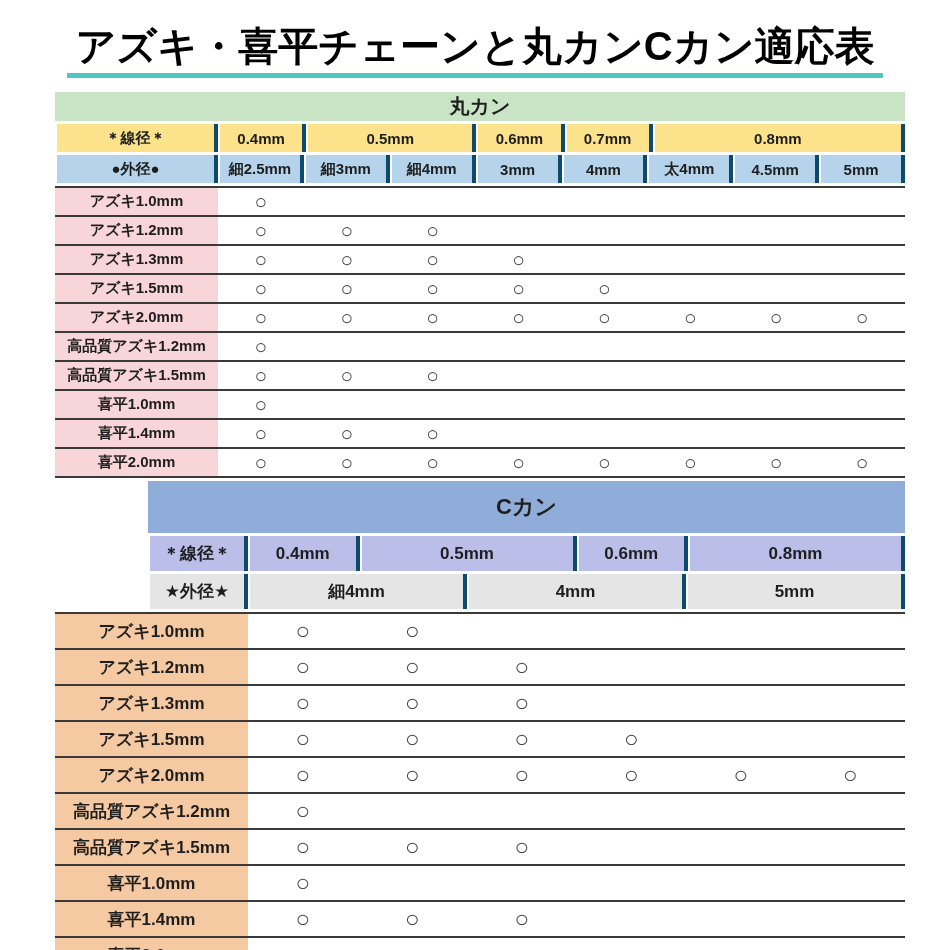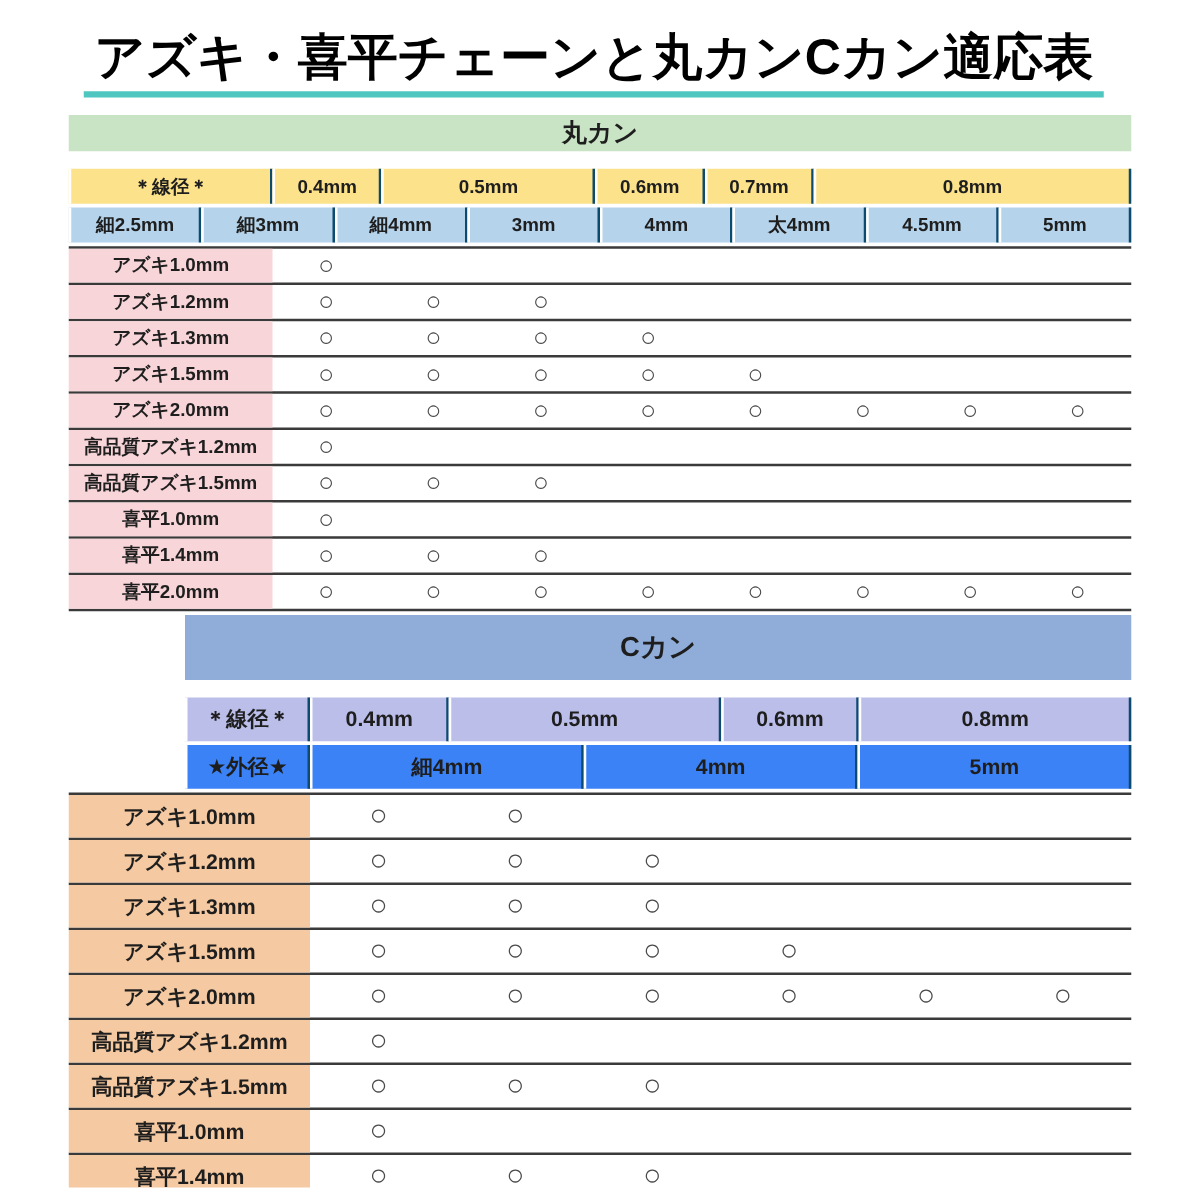--- a/index.html
+++ b/index.html
@@ -8,39 +8,39 @@
   .page { padding-top: 22px; }
 
   .title { margin: 0 auto; width: fit-content; font-size: 40px; font-weight: bold;
     color: #000000; line-height: 1.2; text-align: center;
     border-bottom: 5px solid #4fc6c0; padding: 0 8px 3px; }
 
   .tbl { margin-left: 55px; width: 850px; }
   .t1 { margin-top: 14px; }
   .t2 { margin-top: 3px; }
 
-  .barrow { display: flex; margin-bottom: 14px; }
+  .barrow { display: flex; margin-bottom: 3px; }
   .bar { flex: 1 1 0; display: flex; align-items: center; justify-content: center;
     font-weight: bold; }
   .t1 .bar { height: 29px; font-size: 20px; background: #c9e4c4; }
   .t2 .bar { height: 52px; font-size: 22px; background: #8fadd8; }
 
   .hrow { display: flex; margin-bottom: 3px; }
   .t1 .hrow { height: 28px; font-size: 15px; }
   .t2 .hrow { height: 35px; font-size: 17px; }
   .hlabel, .hcell { display: flex; align-items: center; justify-content: center;
-    font-weight: bold; border-left: 2px solid #fff; border-right: 2px solid #0c4a6e; }
+    font-weight: bold; border-left: 2px solid #fff; border-right: 4px solid #0c4a6e; }
   .t1 .hlabel { flex: 0 0 163px; }
   .t2 .hlabel { flex: 0 0 100px; }
   .sp { flex: 0 0 93px; background: #fff; }
   .h1 { flex: 1 1 0; } .h2 { flex: 2 2 0; } .h3 { flex: 3 3 0; }
   .t1 .wire .hlabel, .t1 .wire .hcell { background: #fbe28b; }
   .t1 .outer .hlabel, .t1 .outer .hcell { background: #b5d4eb; }
   .t2 .wire .hlabel, .t2 .wire .hcell { background: #babee9; }
-  .t2 .outer .hlabel, .t2 .outer .hcell { background: #3b82f6; }
+  .t2 .outer .hlabel, .t2 .outer .hcell { background: #e5e5e5; }
 
   .tbody { border-top: 2px solid #3a3a3a; }
   .trow { display: flex; border-bottom: 2px solid #3a3a3a; }
   .t1 .trow { height: 29px; }
   .t2 .trow { height: 36px; }
   .rlabel { display: flex; align-items: center; justify-content: center; font-weight: bold; }
   .t1 .rlabel { flex: 0 0 163px; background: #f8d5d8; font-size: 15px; }
   .t2 .rlabel { flex: 0 0 193px; background: #f5c9a1; font-size: 17px; }
   .mcell { flex: 1 1 0; display: flex; align-items: center; justify-content: center;
     color: #4a4a4a; font-weight: normal; }
@@ -62,20 +62,21 @@
     <div class="hrow wire">
       <div class="hlabel">＊線径＊</div>
       <div class="hcell h1">0.4mm</div>
       <div class="hcell h2">0.5mm</div>
       <div class="hcell h1">0.6mm</div>
       <div class="hcell h1">0.7mm</div>
       <div class="hcell h3">0.8mm</div>
     </div>
 
     <div class="hrow outer">
+      <div class="hlabel">●外径●</div>
       <div class="hcell h1">細2.5mm</div>
       <div class="hcell h1">細3mm</div>
       <div class="hcell h1">細4mm</div>
       <div class="hcell h1">3mm</div>
       <div class="hcell h1">4mm</div>
       <div class="hcell h1">太4mm</div>
       <div class="hcell h1">4.5mm</div>
       <div class="hcell h1">5mm</div>
     </div>
 

